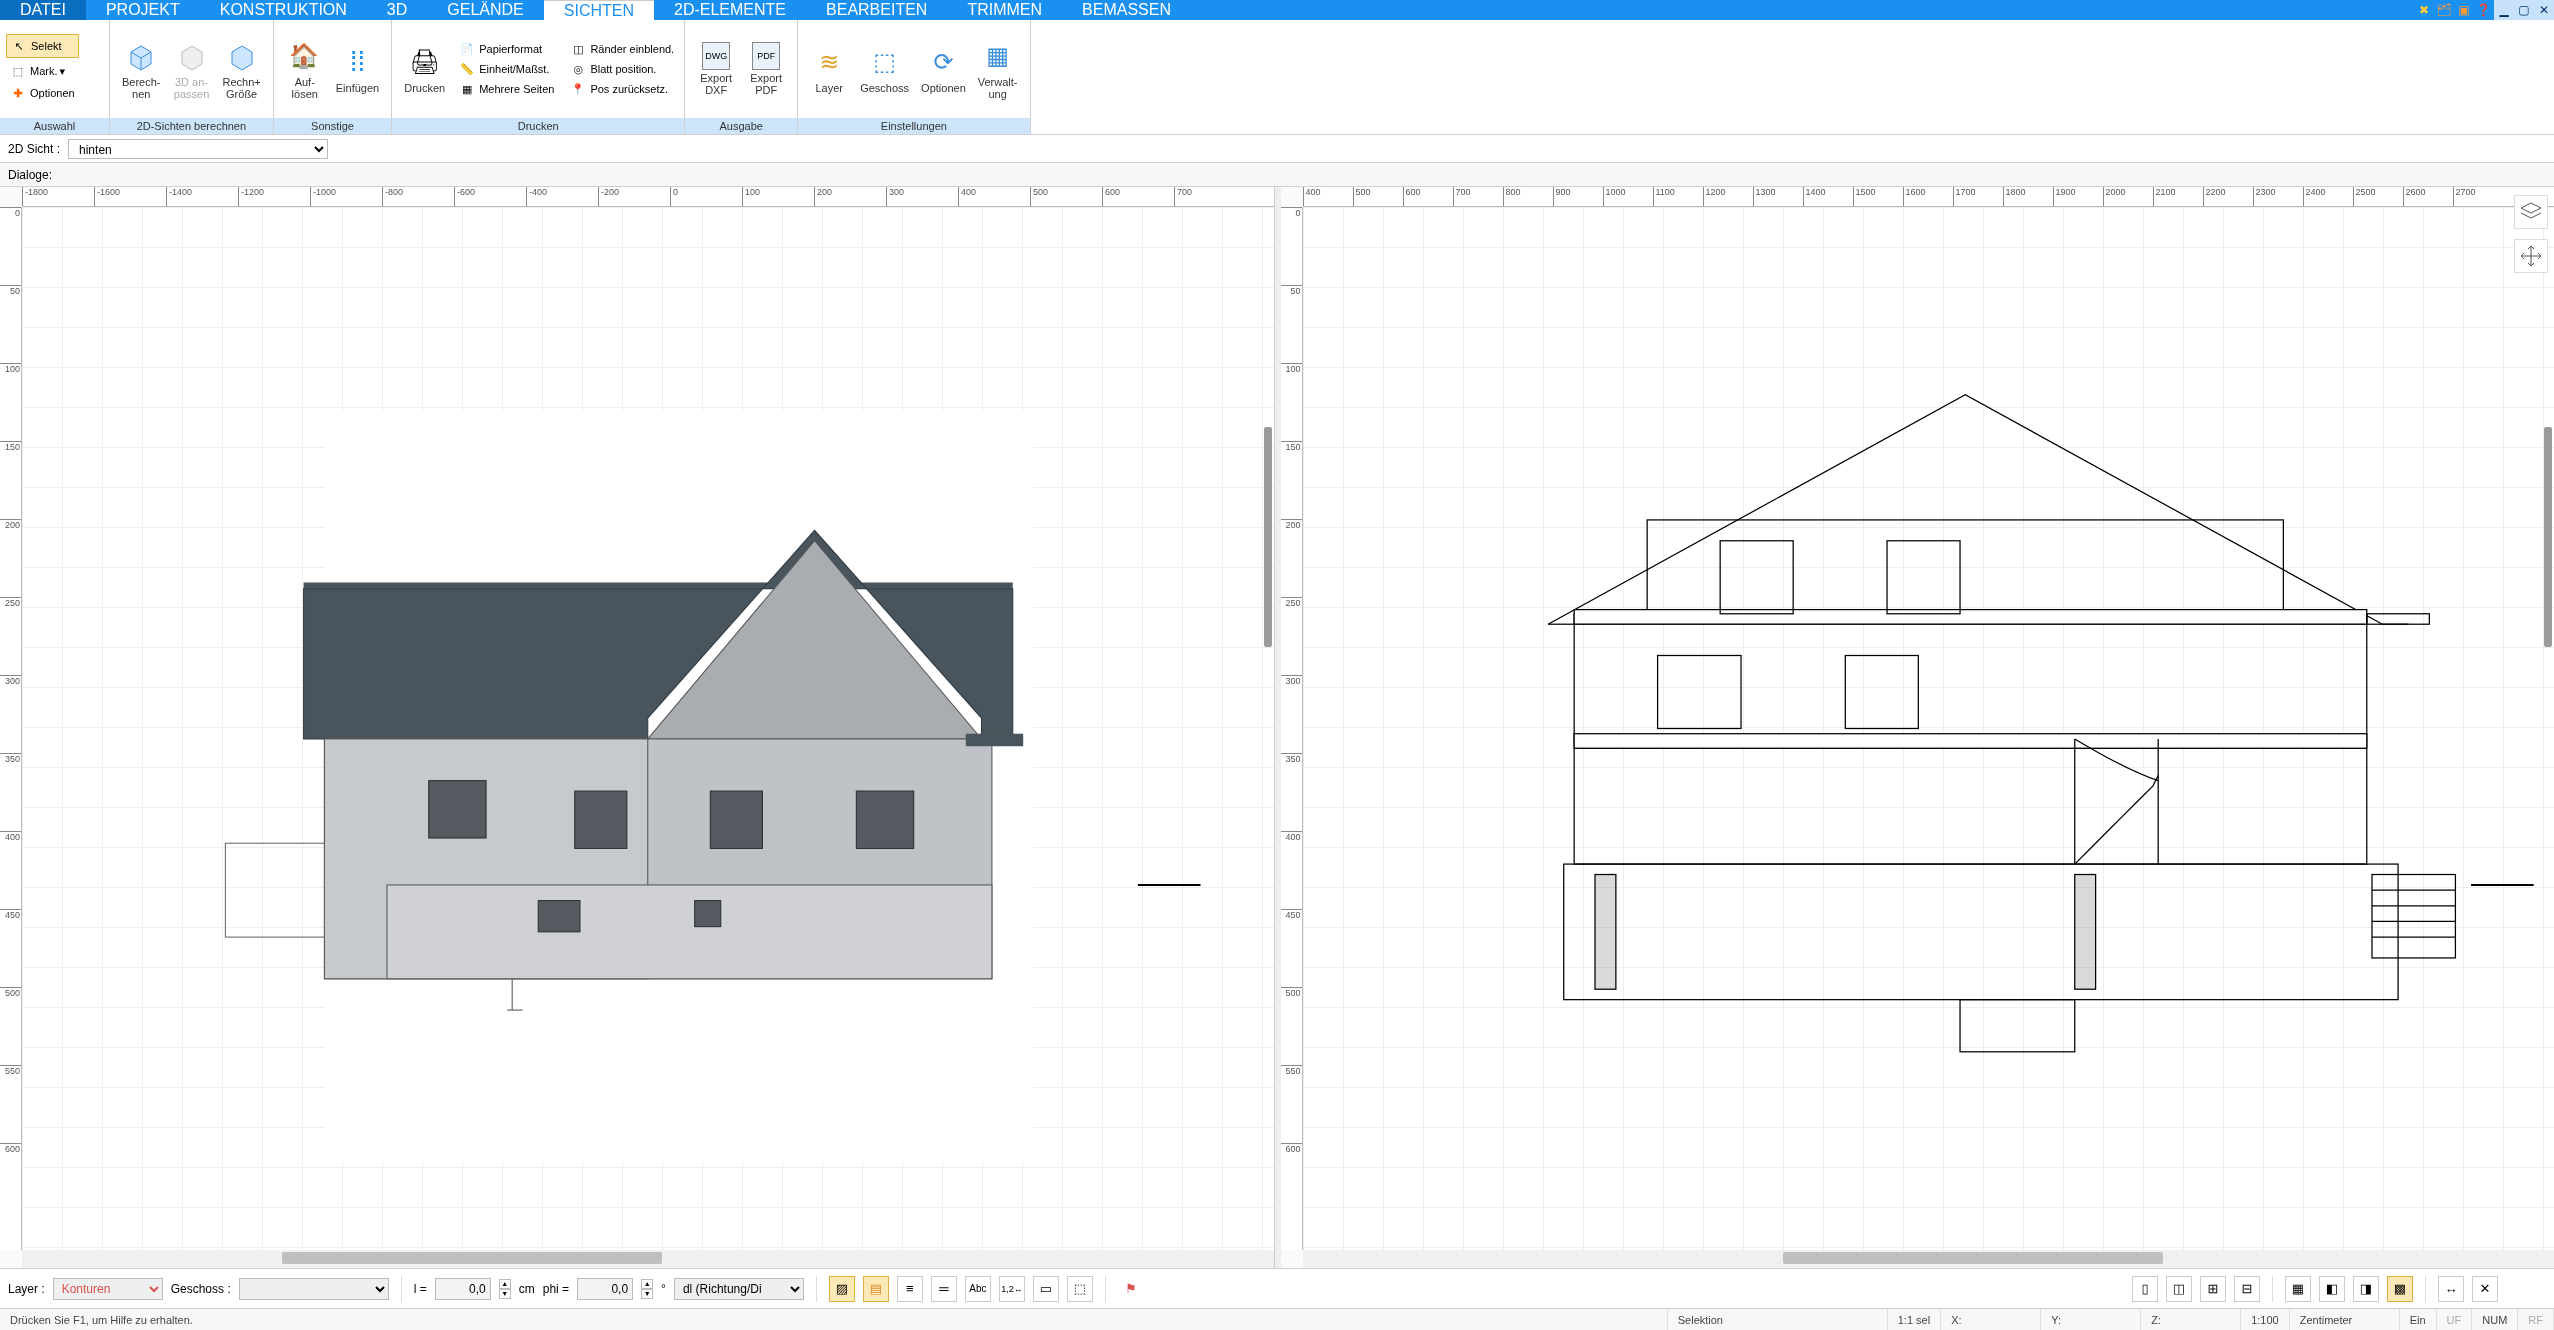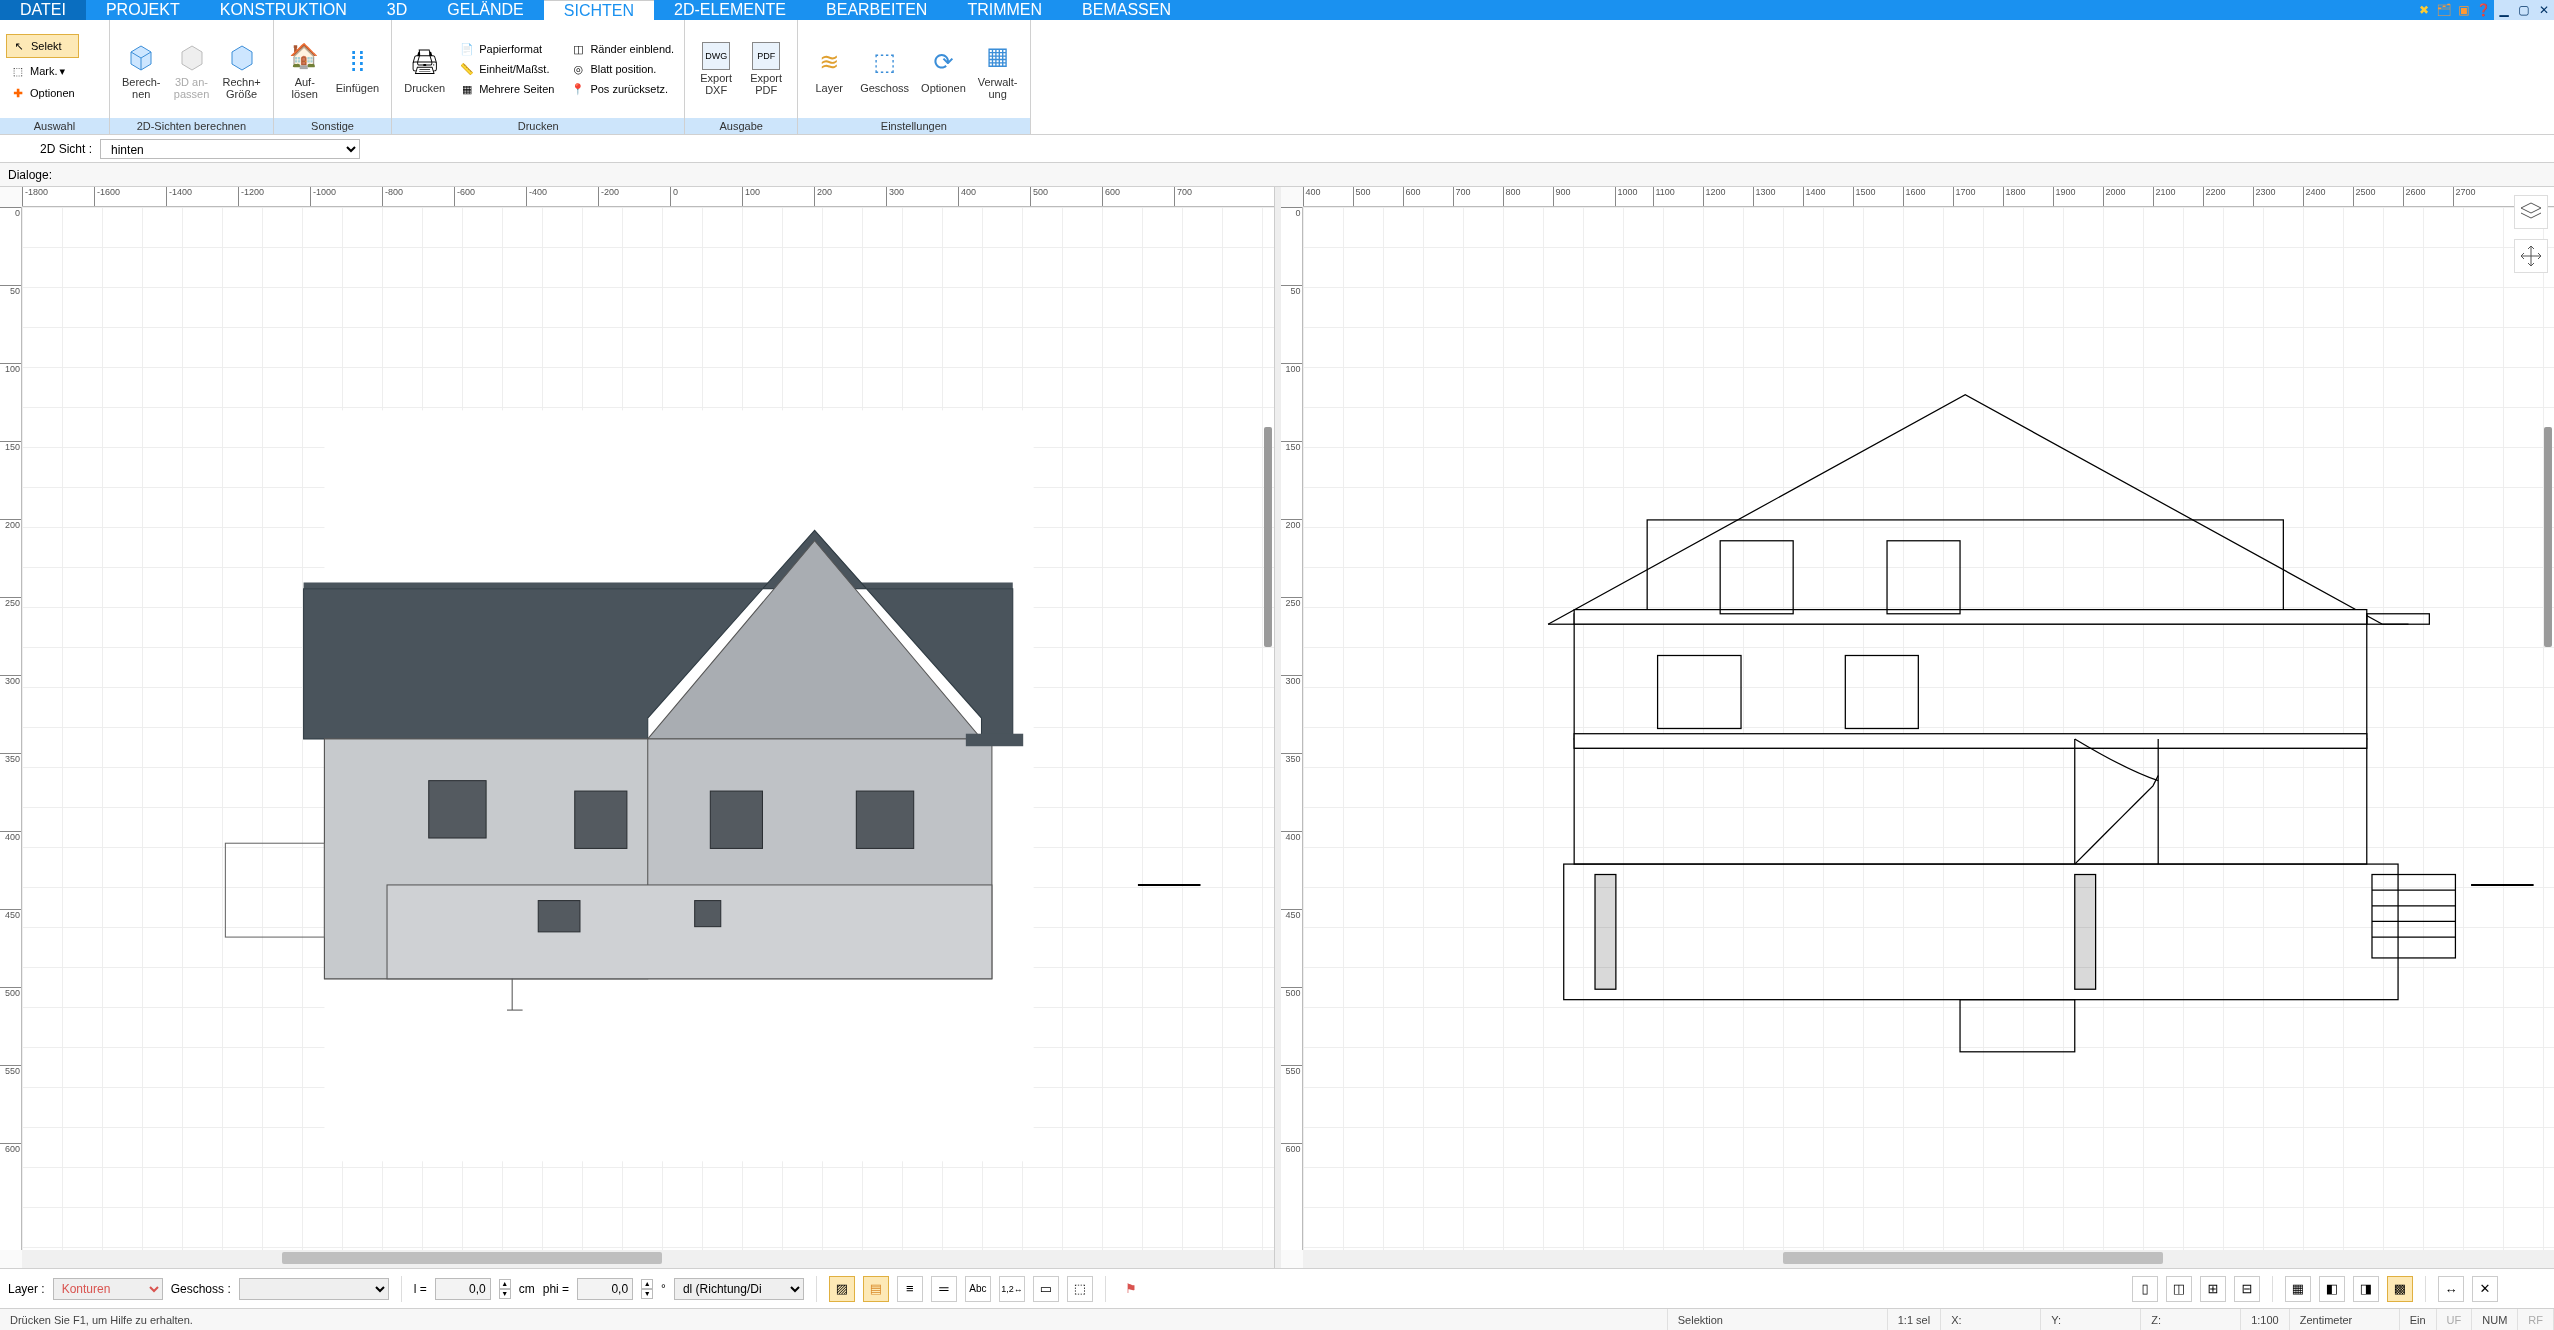--- a/index.html
+++ b/index.html
@@ -23,21 +23,21 @@
   .big-btn .icon { width: 36px; height: 36px; display: flex; align-items: center; justify-content: center; font-size: 24px; }
   .big-btn .lbl { font-size: 11px; text-align: center; line-height: 1.1; margin-top: 2px; color: #333; }
   .big-btn.disabled .lbl { color: #aaa; }
   .small-btn { display: flex; align-items: center; padding: 2px 4px; cursor: pointer; font-size: 11px; white-space: nowrap; }
   .small-btn .ic { width: 16px; height: 16px; margin-right: 4px; display: inline-flex; align-items: center; justify-content: center; }
   .stack { display: flex; flex-direction: column; justify-content: center; }
   .auswahl-stack .small-btn { padding: 3px 4px; }
 
   
   .secbar { display: flex; align-items: center; height: 28px; border-bottom: 1px solid #d0d0d0; padding: 0 8px; background: #fff; gap: 8px; }
-  .secbar label { font-size: 12px; margin-left: 32px; }
+  .secbar label { font-size: 12px; }
   .secbar select, .secbar .combo { border: 1px solid #bbb; padding: 2px 6px; font-size: 12px; min-width: 260px; background: #fff; height: 20px; }
   .dialogbar { display: flex; align-items: center; height: 24px; border-bottom: 1px solid #d0d0d0; padding: 0 8px; font-size: 12px; background: #f7f7f7; }
 
   
   .workarea { display: flex; height: calc(1330px - 20px - 115px - 28px - 24px - 40px - 22px); background: #fff; position: relative; }
   .pane { flex: 1; position: relative; overflow: hidden; border-right: 1px solid #ccc; background: #fafafa; }
   .splitter { width: 6px; background: #eee; cursor: col-resize; }
   .ruler-h { position: absolute; top: 0; left: 22px; right: 0; height: 20px; background: #fff; border-bottom: 1px solid #bbb; font-size: 9px; color: #555; overflow: hidden; }
   .ruler-h .tk { position: absolute; top: 0; height: 100%; border-left: 1px solid #888; padding-left: 2px; }
   .ruler-v { position: absolute; top: 20px; left: 0; width: 22px; bottom: 18px; background: #fff; border-right: 1px solid #bbb; font-size: 9px; color: #555; overflow: hidden; }
@@ -347,21 +347,21 @@
   <div class="splitter"></div>
 
   <div class="pane" style="border-right:none">
     <div class="ruler-h" id="rhr">
         <div class="tk" style="left: 0px;">400</div>
         <div class="tk" style="left: 50px;">500</div>
         <div class="tk" style="left: 100px;">600</div>
         <div class="tk" style="left: 150px;">700</div>
         <div class="tk" style="left: 200px;">800</div>
         <div class="tk" style="left: 250px;">900</div>
-        <div class="tk" style="left: 312px;">1000</div>
+        <div class="tk" style="left: 300px;">1000</div>
         <div class="tk" style="left: 350px;">1100</div>
         <div class="tk" style="left: 400px;">1200</div>
         <div class="tk" style="left: 450px;">1300</div>
         <div class="tk" style="left: 500px;">1400</div>
         <div class="tk" style="left: 550px;">1500</div>
         <div class="tk" style="left: 600px;">1600</div>
         <div class="tk" style="left: 650px;">1700</div>
         <div class="tk" style="left: 700px;">1800</div>
         <div class="tk" style="left: 750px;">1900</div>
         <div class="tk" style="left: 800px;">2000</div>

